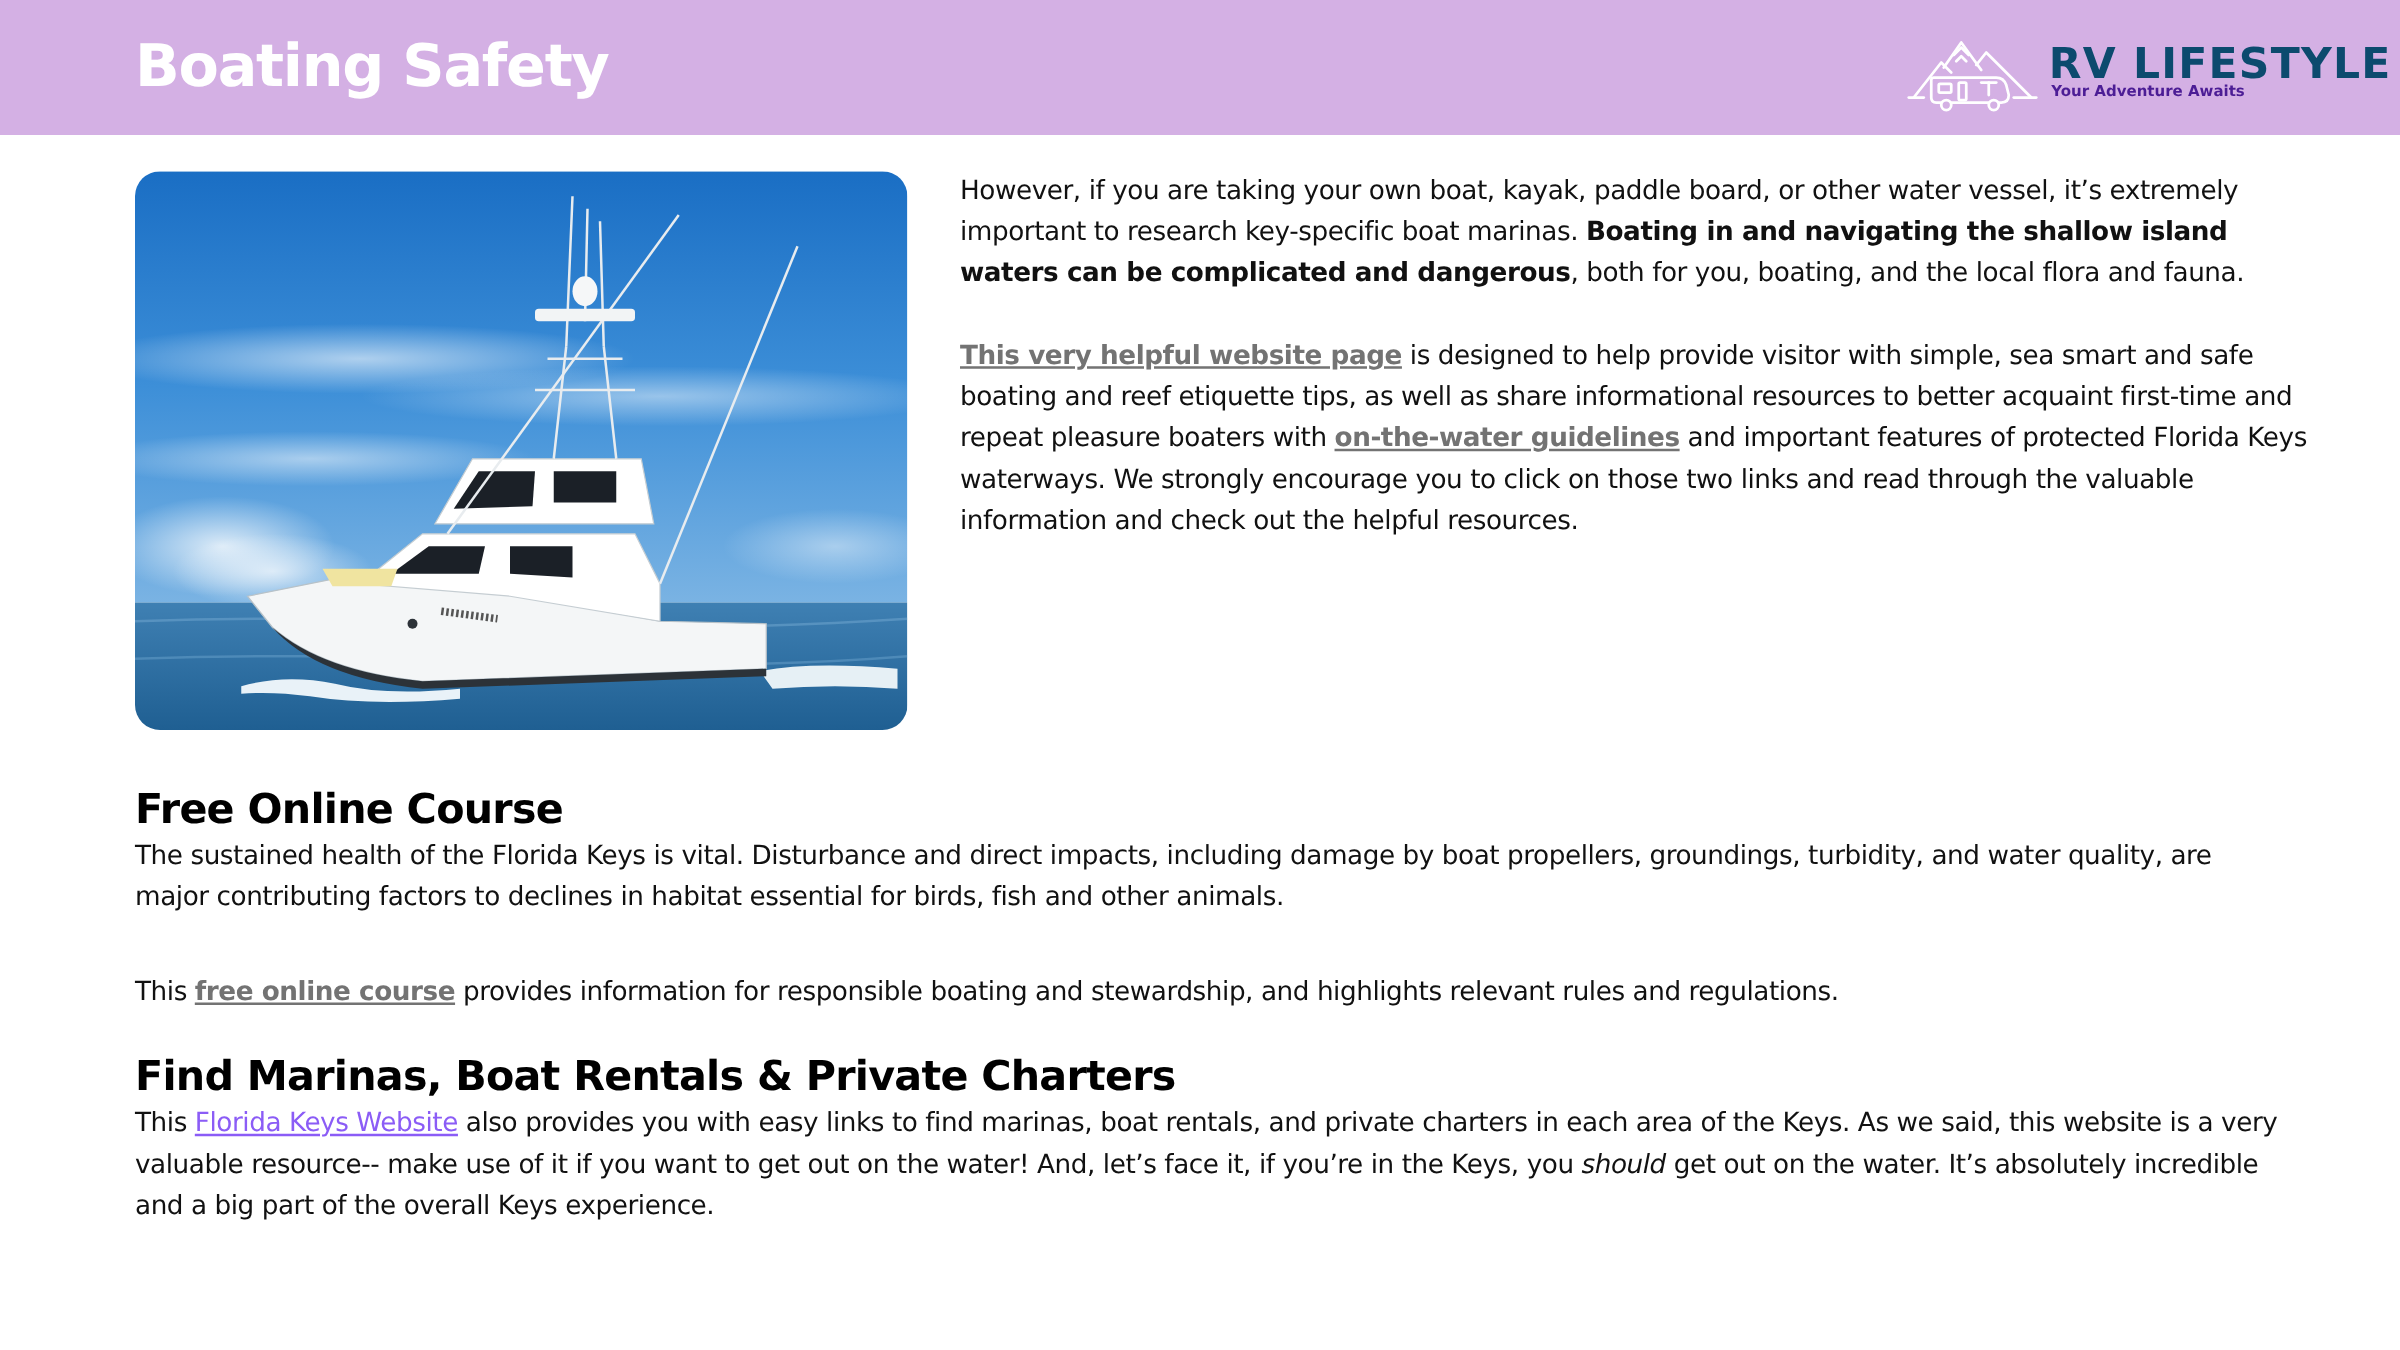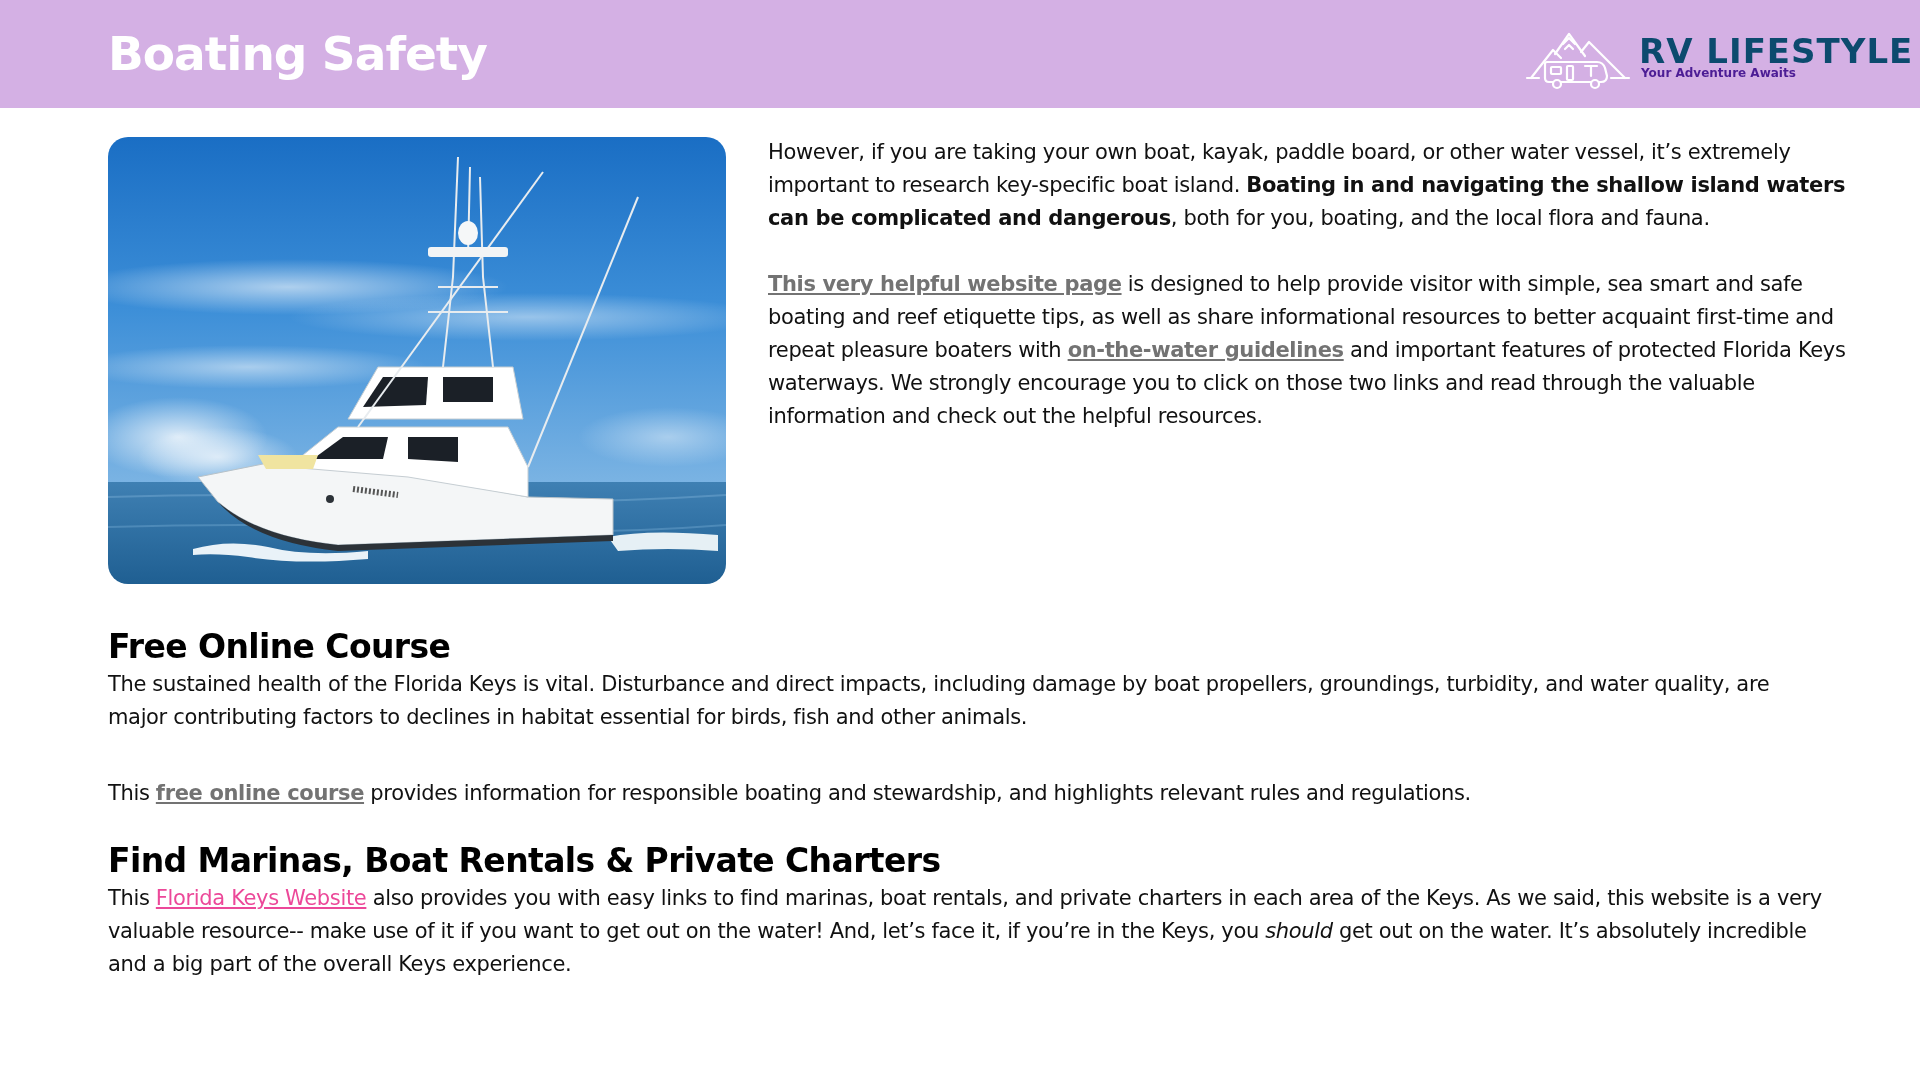--- a/index.html
+++ b/index.html
@@ -115,21 +115,21 @@
     }
     .section p + p { margin-top: 43px; }
     .link-bold {
       font-weight: bold;
       text-decoration: underline;
       color: #737373;
       cursor: pointer;
     }
     .link-plain {
       text-decoration: underline;
-      color: #ec4899;
+      color: #8b5cf6;
       cursor: pointer;
     }
     b { font-weight: bold; }
     i { font-style: italic; }
   </style>
 </head>
 <body>
 
 <header class="header">
   <h1 class="page-title">Boating Safety</h1>
@@ -216,21 +216,21 @@
     <rect x="320" y="110" width="80" height="10" rx="3" fill="#f2f4f5"></rect>
 
     <path d="M150 318 L210 318 L205 332 L158 332 Z" fill="#f0e4a0"></path>
 
     <circle cx="222" cy="362" r="4" fill="#2c3238"></circle>
     <path d="M245 352 L290 358" stroke="#555" stroke-width="6" stroke-dasharray="2 2"></path>
   </svg>
 </div>
 
 <section class="intro">
-  <p><span>However, if you are taking your own boat, kayak, paddle board, or other water vessel, it’s extremely important to research key-specific boat island. </span><b>Boating in and navigating the shallow island waters can be complicated and dangerous</b><span>, both for you, boating, and the local flora and fauna.</span></p>
+  <p><span>However, if you are taking your own boat, kayak, paddle board, or other water vessel, it’s extremely important to research key-specific boat marinas. </span><b>Boating in and navigating the shallow island waters can be complicated and dangerous</b><span>, both for you, boating, and the local flora and fauna.</span></p>
   <p><a class="link-bold">This very helpful website page</a><span> is designed to help provide visitor with simple, sea smart and safe boating and reef etiquette tips, as well as share informational resources to better acquaint first-time and repeat pleasure boaters with </span><a class="link-bold">on-the-water guidelines</a><span> and important features of protected Florida Keys waterways. We strongly encourage you to click on those two links and read through the valuable information and check out the helpful resources.</span></p>
 </section>
 
 <section class="section" style="top: 626px;">
   <h2>Free Online Course</h2>
   <p>The sustained health of the Florida Keys is vital. Disturbance and direct impacts, including damage by boat propellers, groundings, turbidity, and water quality, are major contributing factors to declines in habitat essential for birds, fish and other animals.</p>
   <p><span>This </span><a class="link-bold">free online course</a><span> provides information for responsible boating and stewardship, and highlights relevant rules and regulations.</span></p>
 </section>
 
 <section class="section" style="top: 840px;">

